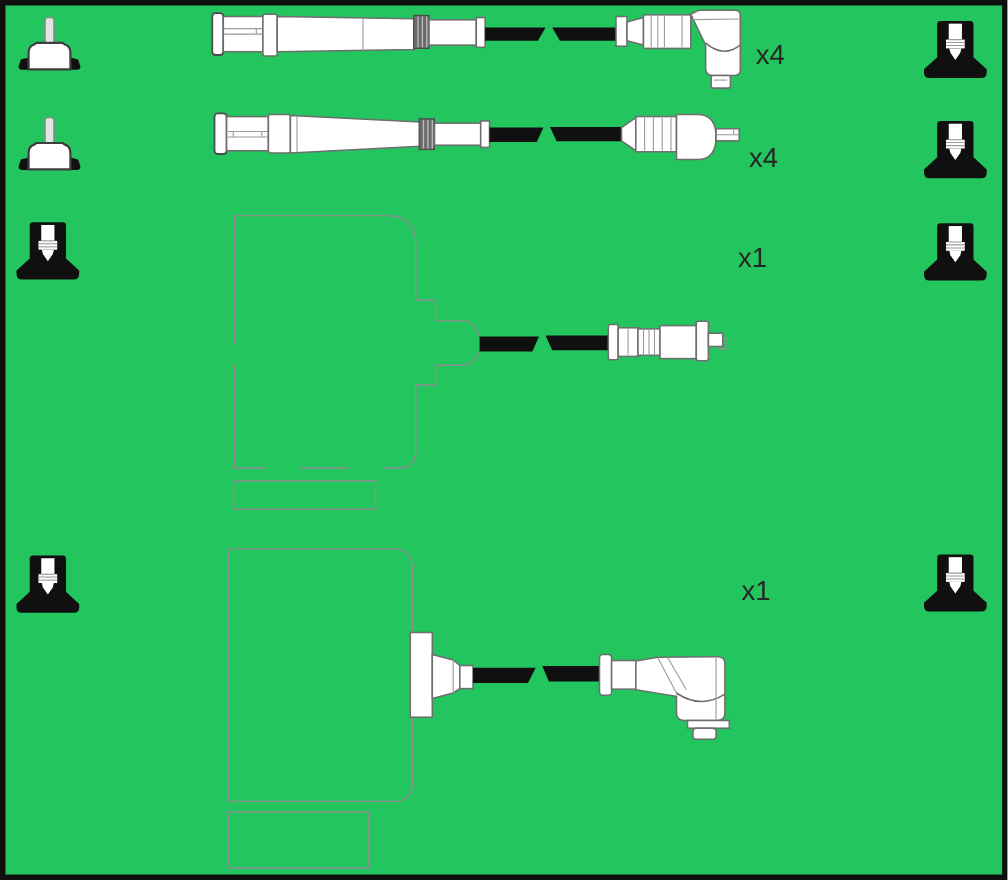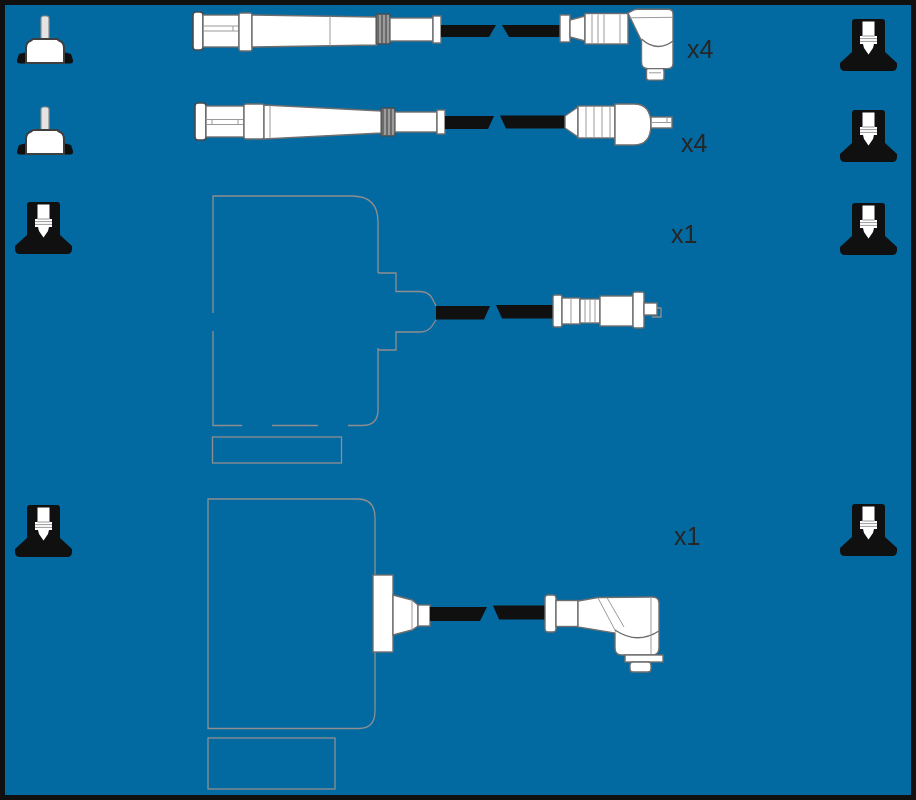--- a/index.html
+++ b/index.html
@@ -1,16 +1,16 @@
 <!DOCTYPE html>
 <html><head>
 <meta charset="utf-8">
 <style>
   html,body{margin:0;padding:0;background:#ffffff;}
-  #stage{position:relative;width:916px;height:800px;background:#0369a1;overflow:hidden;
+  #stage{position:relative;width:916px;height:800px;background:#22c55e;overflow:hidden;
          font-family:"Liberation Sans", sans-serif;text-align:right;}
   svg{position:absolute;left:0;top:0;}
   
   .ln   {fill:none;stroke:#6e6e6e;stroke-width:1.4;}
   .lt   {fill:none;stroke:#8f8f8f;stroke-width:1.3;}
   .wh   {fill:#ffffff;stroke:#6e6e6e;stroke-width:1.4;}
   .whd  {fill:#ffffff;stroke:#4a4a4a;stroke-width:1.6;}
   .blk  {fill:#101010;stroke:none;}
   .rib  {fill:#6a6a6a;stroke:#4a4a4a;stroke-width:1;}
   .ribln{stroke:#bdbdbd;stroke-width:1.2;}

